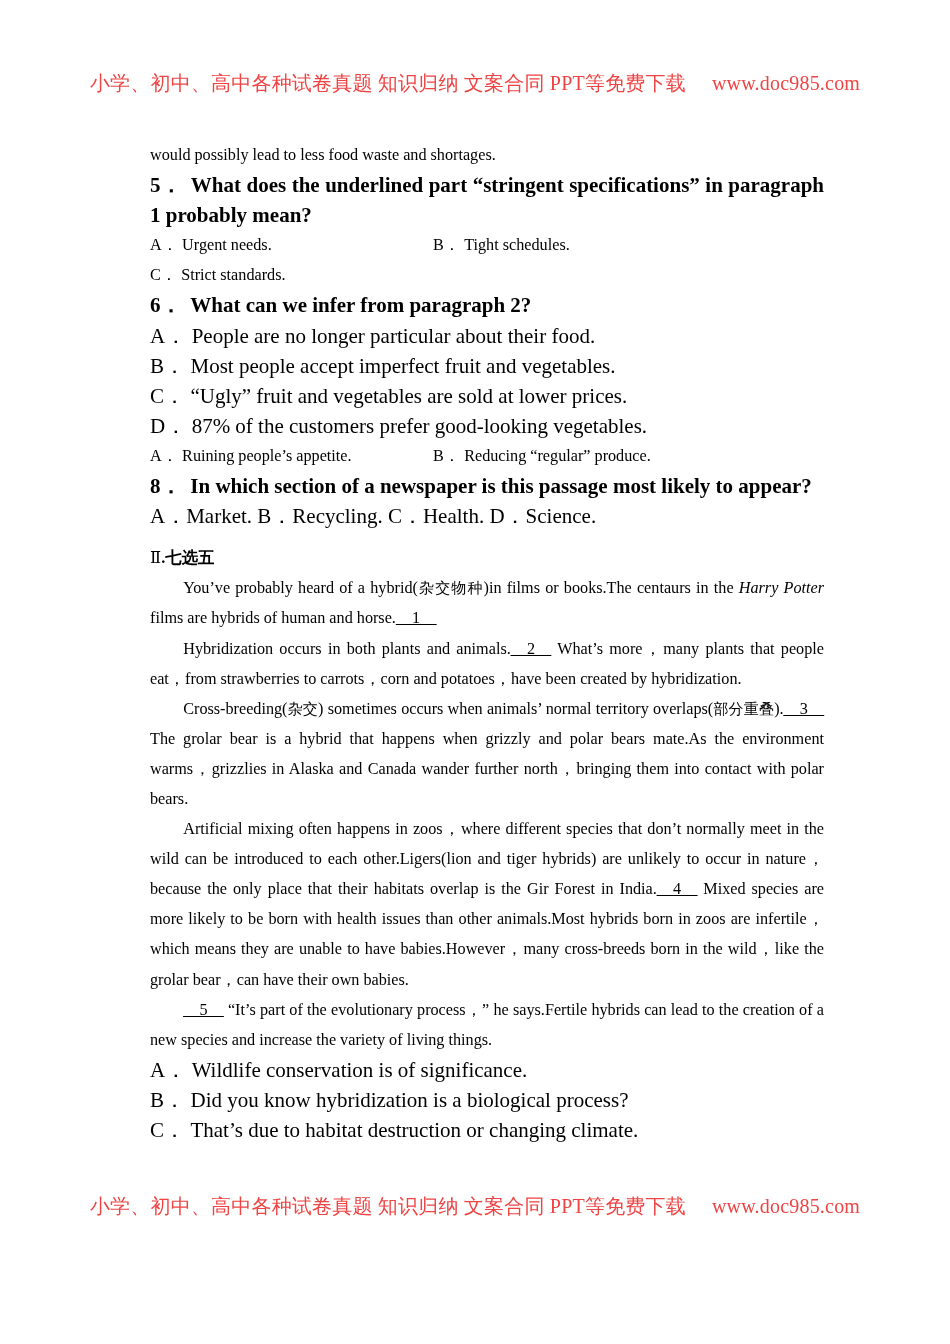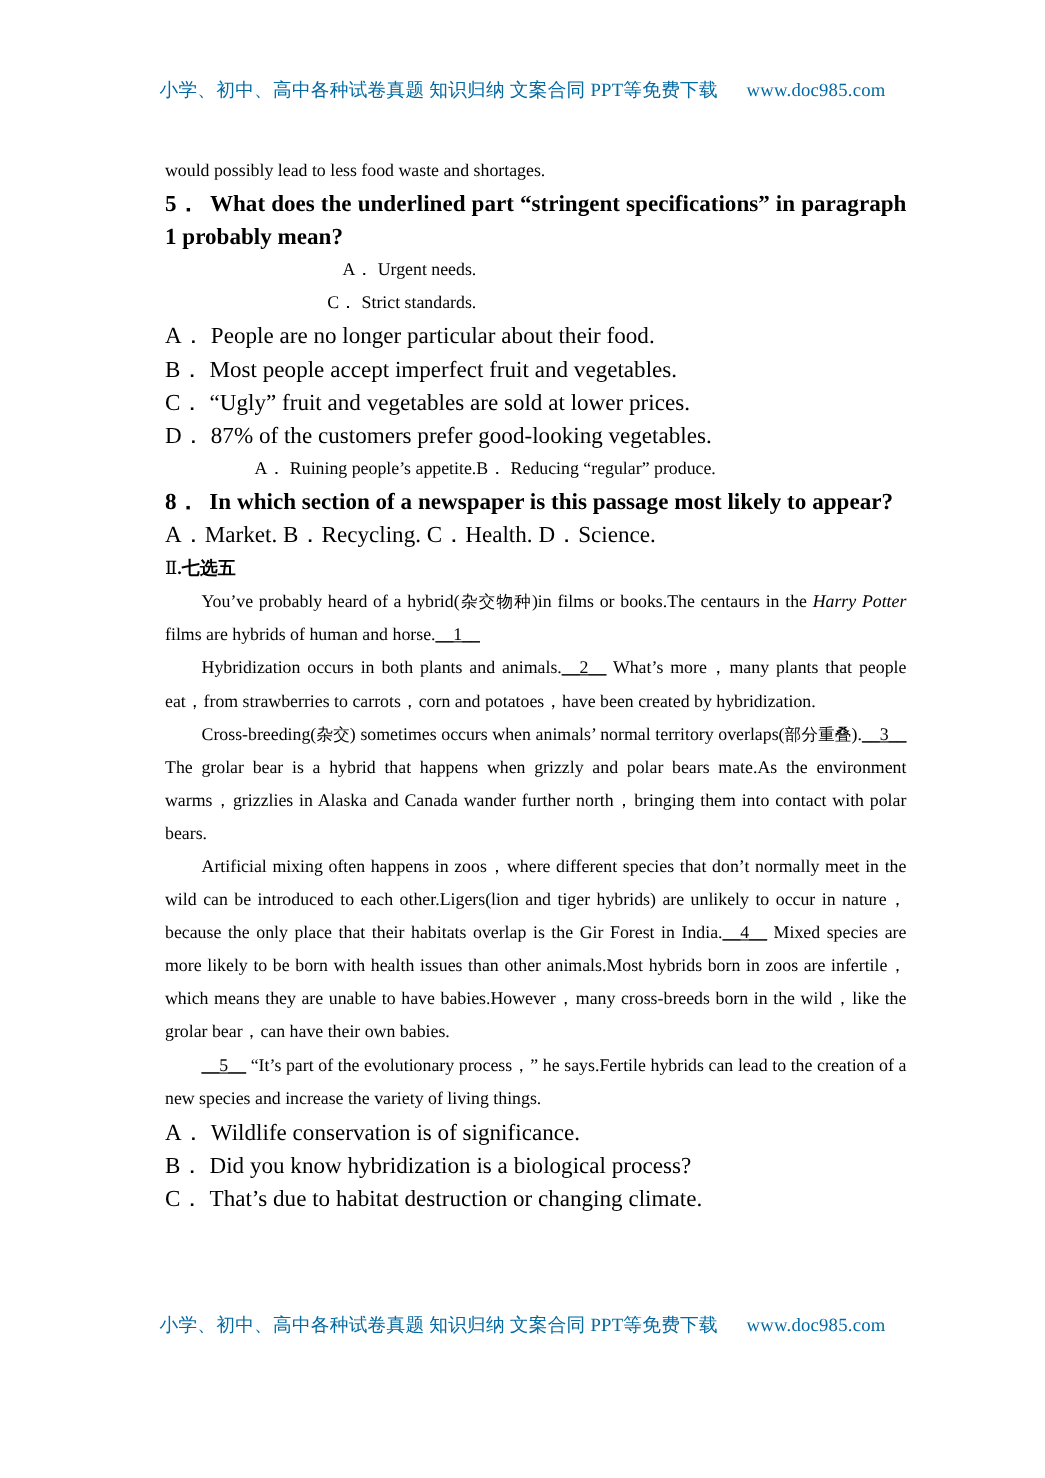--- a/index.html
+++ b/index.html
@@ -19,22 +19,22 @@
     width: 950px;
     height: 1344px;
     position: relative;
     box-sizing: border-box;
   }
   .watermark {
     position: absolute;
     left: 0;
     width: 950px;
     text-align: center;
-    color: #0369a1;
-    font-size: 17px;
+    color: #ef4444;
+    font-size: 20px;
     letter-spacing: 0.2px;
     white-space: nowrap;
   }
   .watermark .url {
     margin-left: 26px;
   }
   .watermark-top { top: 70px; }
 
   .content {
     position: absolute;
@@ -61,21 +61,21 @@
     text-justify: inter-word;
     font-size: 21px;
     line-height: 30.1px;
   }
 
   .opt-row {
     display: flex;
     font-size: 16.2px;
     line-height: 30.1px;
   }
-  .opt-col-a { width: 283px; flex: 0 0 283px; text-align: right; }
+  .opt-col-a { width: 283px; flex: 0 0 283px; }
   .opt-col-b { flex: 1 1 auto; }
 
   .opt-single {
     font-size: 21px;
     line-height: 30.1px;
   }
 
   .sec-head {
     font-size: 16.4px;
     line-height: 30.1px;
@@ -92,43 +92,45 @@
     text-decoration: underline;
     white-space: pre;
   }
   i, .ital { font-style: italic; }
 
   .gap { display: inline-block; width: 0.42em; }
   .gap-s { display: inline-block; width: 0.26em; }
 
   .watermark-bottom { top: 1193px; }
 
-  .sp-before-sec { margin-top: 1px; }
+  .sp-before-sec { margin-top: 12px; }
 </style>
 </head>
 <body>
 
 <div class="page">
 
   <div class="watermark watermark-top">
     <span>小学、初中、高中各种试卷真题  知识归纳  文案合同  PPT等免费下载</span><span class="url">www.doc985.com</span>
   </div>
 
   <div class="content">
 
     <p class="just">would possibly lead to less food waste and shortages.</p>
 
     <p class="qstem"><span>5．</span><span class="gap"></span><span>What does the underlined part “stringent specifications” in paragraph 1 probably mean?</span></p>
     <div class="opt-row">
       <div class="opt-col-a"><span>A．</span><span class="gap-s"></span><span>Urgent needs.</span></div>
+      <div class="opt-col-b"><span>B．</span><span class="gap-s"></span><span>Tight schedules.</span></div>
     </div>
     <div class="opt-row">
       <div class="opt-col-a"><span>C．</span><span class="gap-s"></span><span>Strict standards.</span></div>
     </div>
 
+    <p class="qstem"><span>6．</span><span class="gap"></span><span>What can we infer from paragraph 2?</span></p>
     <p class="opt-single"><span>A．</span><span class="gap-s"></span><span>People are no longer particular about their food.</span></p>
     <p class="opt-single"><span>B．</span><span class="gap-s"></span><span>Most people accept imperfect fruit and vegetables.</span></p>
     <p class="opt-single"><span>C．</span><span class="gap-s"></span><span>“Ugly” fruit and vegetables are sold at lower prices.</span></p>
     <p class="opt-single"><span>D．</span><span class="gap-s"></span><span>87% of the customers prefer good-looking vegetables.</span></p>
 
     <div class="opt-row">
       <div class="opt-col-a"><span>A．</span><span class="gap-s"></span><span>Ruining people’s appetite.</span></div>
       <div class="opt-col-b"><span>B．</span><span class="gap-s"></span><span>Reducing “regular” produce.</span></div>
     </div>
 

